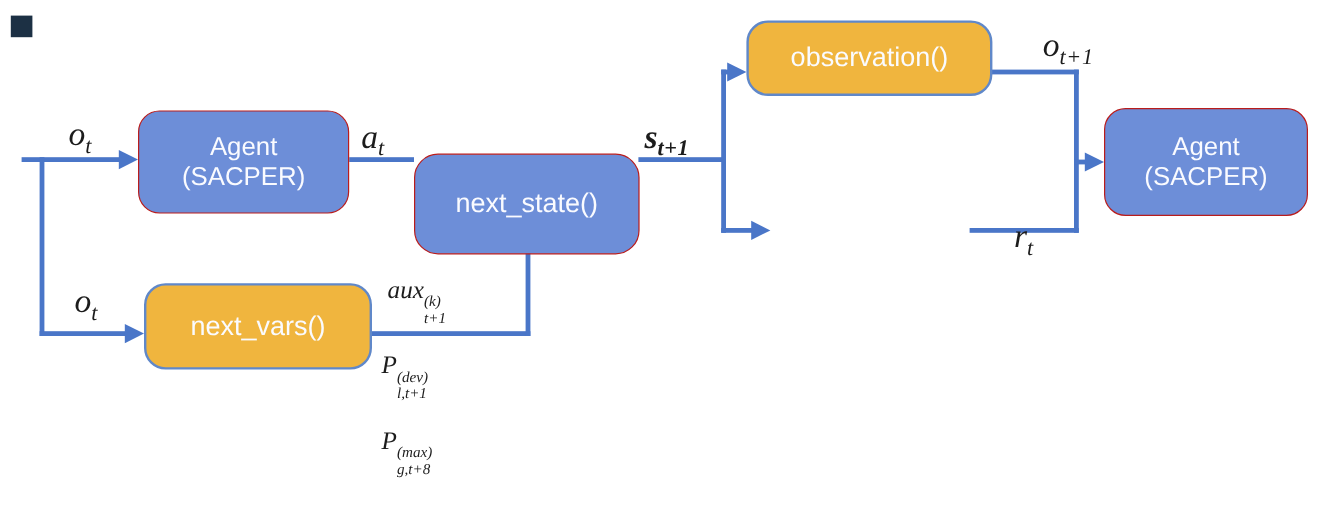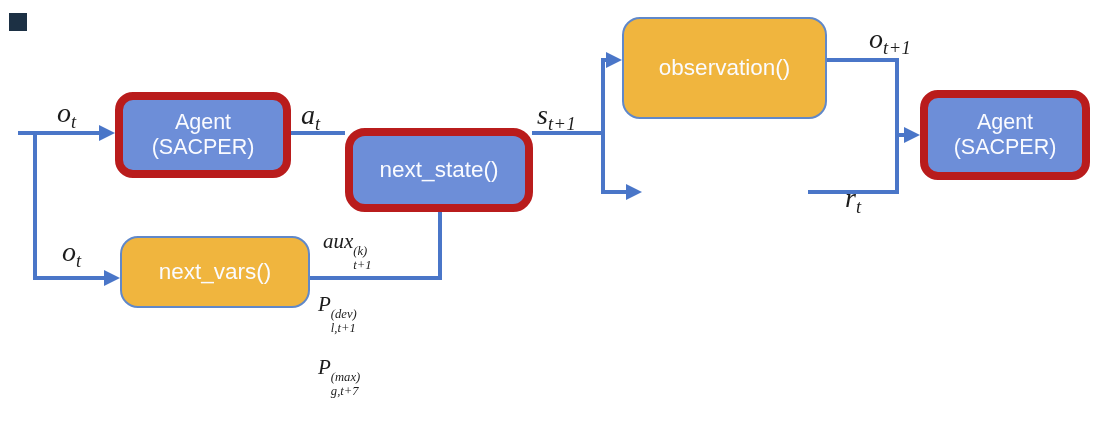--- a/index.html
+++ b/index.html
@@ -9,26 +9,26 @@
   }
   .corner-mark { position:absolute; left:9px; top:13px; width:18px; height:18px; background:#1c3044; }
 
   
   .node {
     position:absolute; box-sizing:border-box;
     display:flex; flex-direction:column; align-items:center; justify-content:center;
     text-align:center; color:#fafbff; font-size:21.5px; line-height:1.18;
     border-radius:18px;
   }
-  .node.blue   { background:#6d8ed8; border:8px solid #b91c1c; }
+  .node.blue   { background:#6d8ed8; border:1px solid #b91c1c; }
   .node.yellow { background:#f0b53e; border:2px solid #6088c9; }
 
   .n-agent-in    { left:115px; top:92px;  width:176px; height:86px; }
   .n-next-state  { left:345px; top:92px;  width:188px; height:84px; border-radius:20px; font-size:22.5px;margin-top:36px; }
-  .n-observation { left:622px; top:17px;  width:205px; height:102px; font-size:22.5px; }
+  .n-observation { left:622px; top:17px;  width:205px; height:63px; font-size:22.5px; }
   .n-reward      { left:642px; top:150px; width:168px; height:84px; font-size:22.5px; }
   .n-agent-out   { left:920px; top:90px;  width:170px; height:90px; }
   .n-next-vars   { left:120px; top:236px; width:190px; height:72px; font-size:22.5px; }
 
   
   .h-line, .v-line { position:absolute; background:#4a76c8; }
   .h-line { height:4px; }
   .v-line { width:4px; }
   .arrow-r { position:absolute; width:0; height:0;
              border-top:8px solid transparent; border-bottom:8px solid transparent;
@@ -109,21 +109,21 @@
   </div>
 
   <div class="mlabel" style="left:62px; top:238px;">
     <span>o</span><span class="subonly">t</span>
   </div>
 
   <div class="mlabel" style="left:301px; top:101px;text-align:right;">
     <span>a</span><span class="subonly">t</span>
   </div>
 
-  <div class="mlabel" style="left:537px; top:101px;">
+  <div class="mlabel" style="left:537px; top:101px;font-weight:bold;">
     <span>s</span><span class="subonly">t+1</span>
   </div>
 
   <div class="mlabel" style="left:836px; top:25px;margin-left:33px;">
     <span>o</span><span class="subonly">t+1</span>
   </div>
 
   <div class="mlabel" style="left:845px; top:184px;">
     <span>r</span><span class="subonly">t</span>
   </div>
@@ -138,17 +138,17 @@
   <div class="mlabel lbl-pdev" style="left:318px; top:294px;">
     <span>P</span><span class="mstack">
         <span class="sup">(dev)</span>
         <span class="sub">l,t+1</span>
       </span>
   </div>
 
   <div class="mlabel lbl-pmax" style="left:318px; top:357px;">
     <span>P</span><span class="mstack">
         <span class="sup">(max)</span>
-        <span class="sub">g,t+7</span>
+        <span class="sub">g,t+8</span>
       </span>
   </div>
 
 </div>
 
 </body></html>

